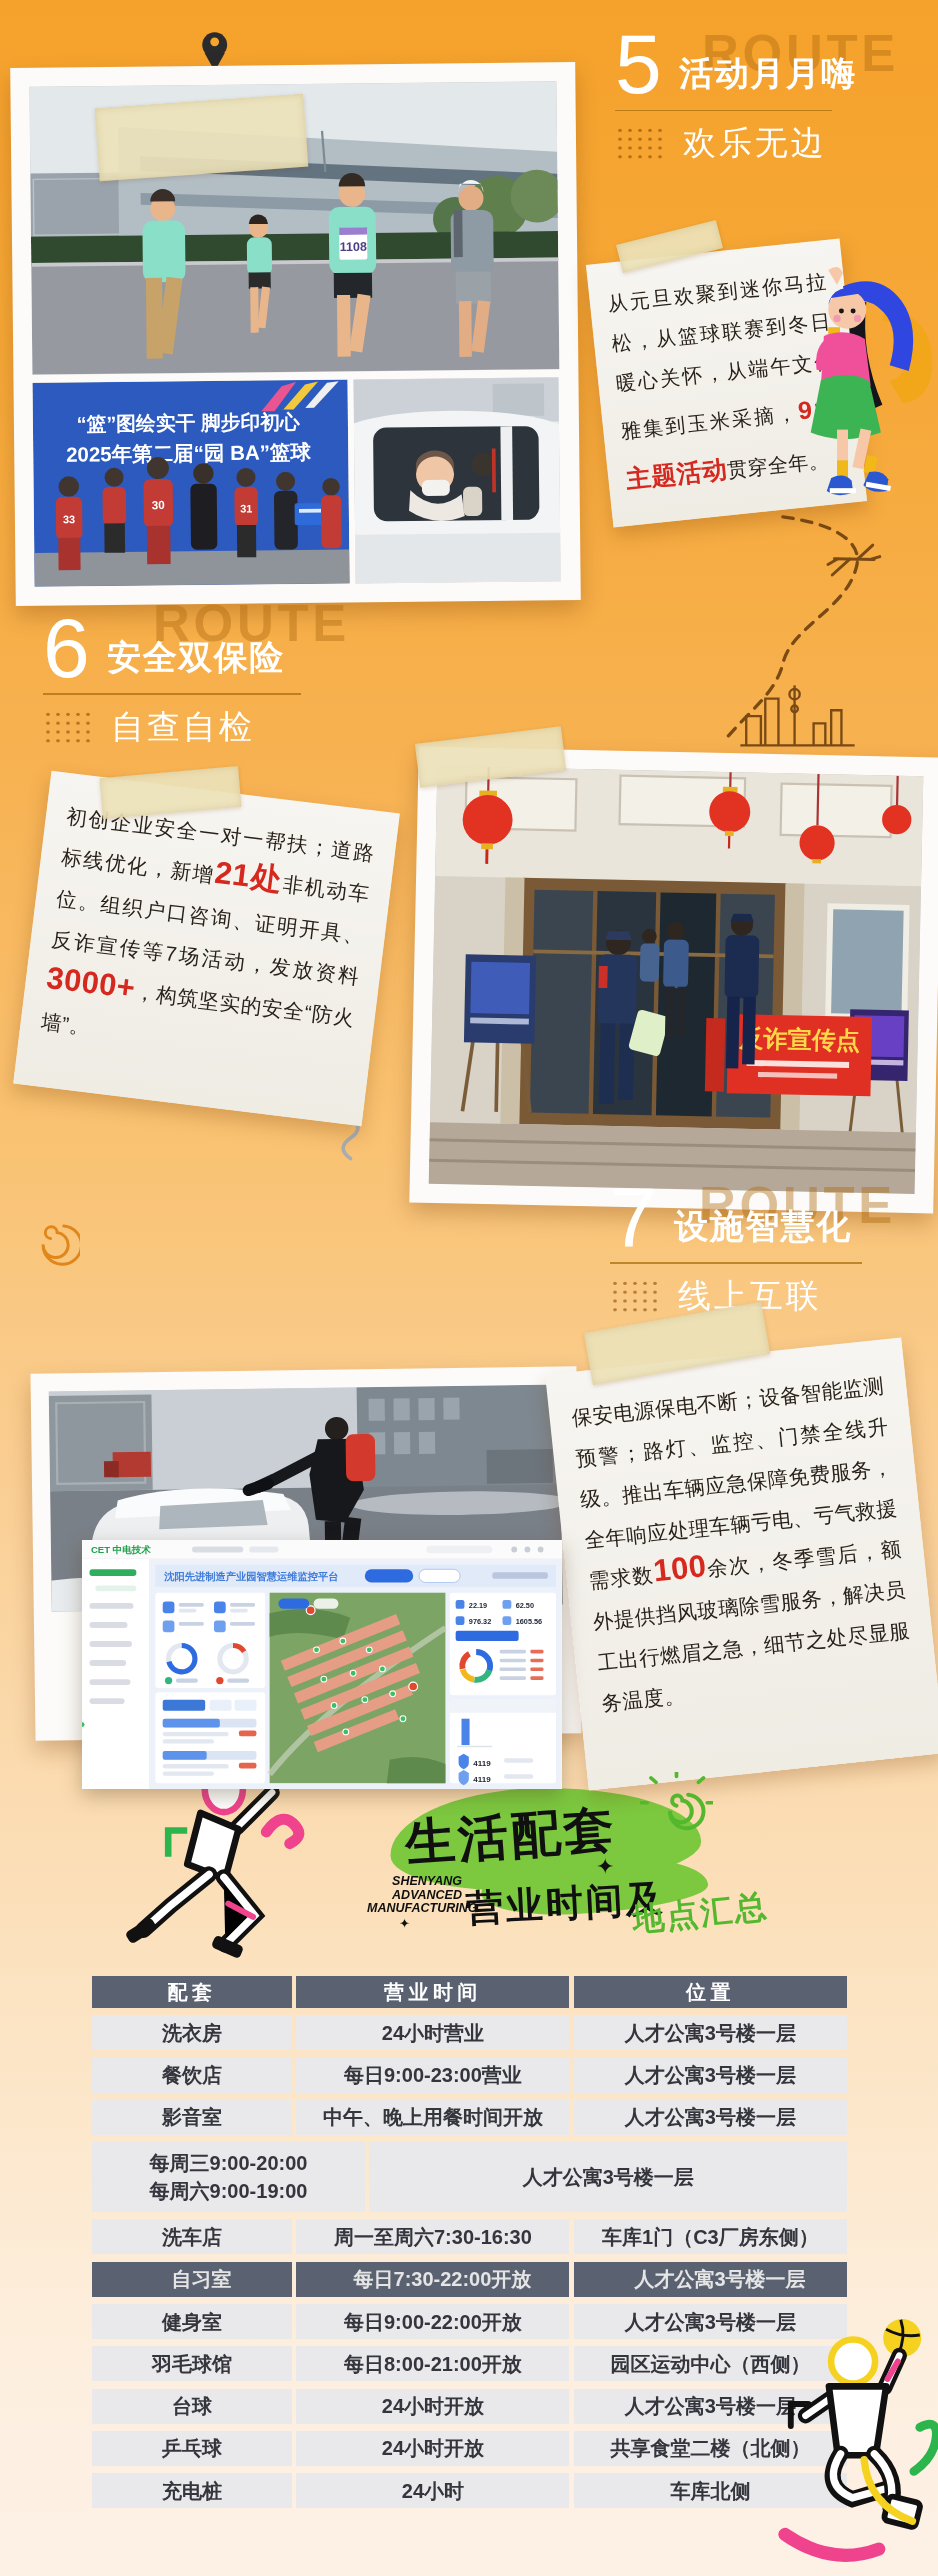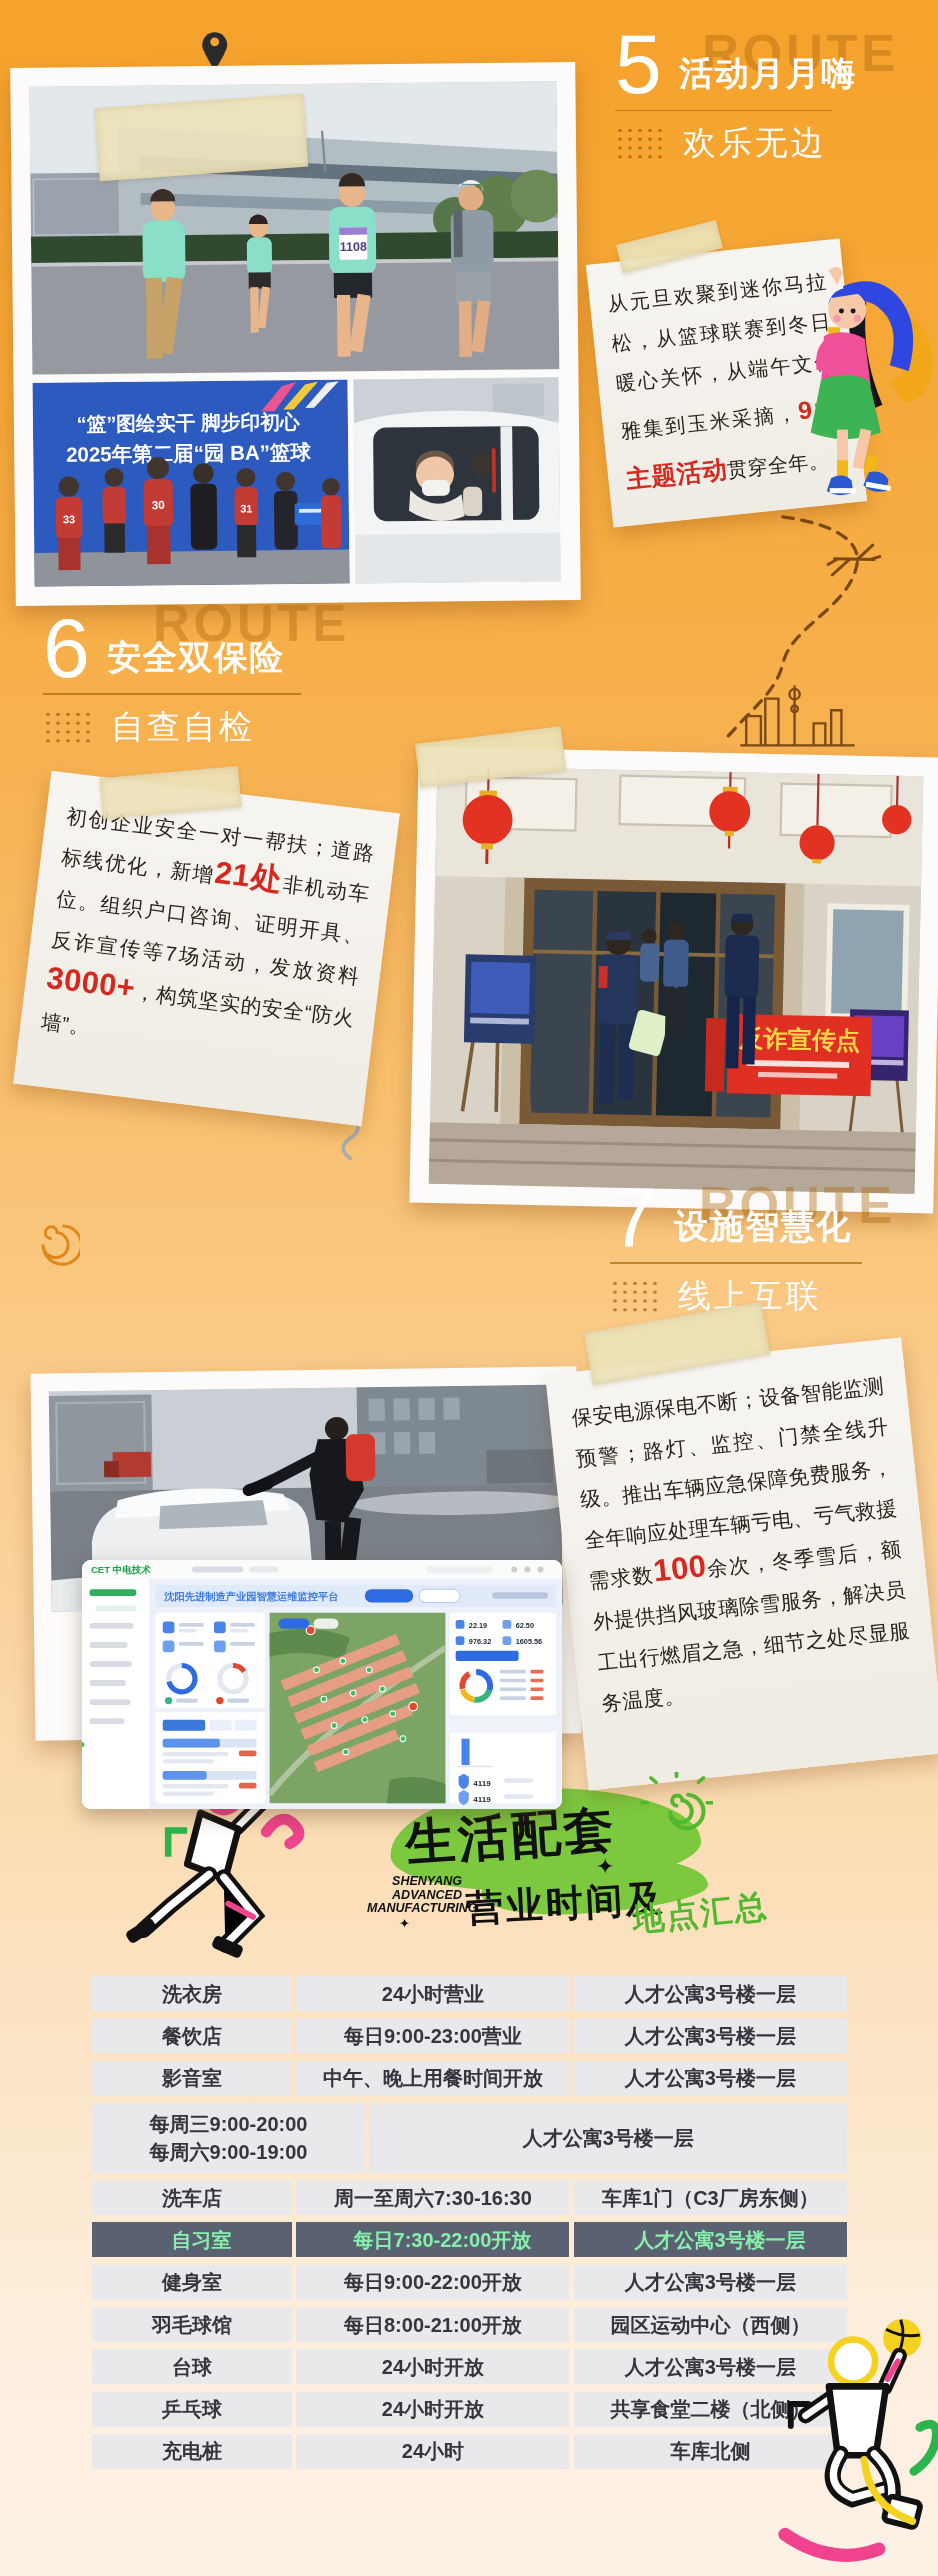--- a/index.html
+++ b/index.html
@@ -18,37 +18,37 @@
   .subtitle{font-size:33px;font-weight:400;letter-spacing:2.9px;}
   
   .paper{position:absolute;background:linear-gradient(180deg,#F7F5F1,#EFECE4);box-shadow:0 8.8px 19px rgba(110,50,0,.25);z-index:5;}
   .tape{position:absolute;background:rgba(236,226,186,.92);box-shadow:0 1.5px 4.4px rgba(110,55,0,.18), inset 0 0 7.3px rgba(160,130,60,.25);z-index:7;}
   .note-text{color:#29221a;font-size:20px;line-height:2.02;text-align:justify;letter-spacing:0.4px;}
   .em{color:#D5281F;font-weight:800;}
   .em.big{font-size:31px;line-height:1;}
   
   .polaroid{position:absolute;background:#FCFBF9;box-shadow:0 10.3px 22px rgba(110,50,0,.28);z-index:4;}
   .photo{position:relative;overflow:hidden;background:#ccc;}
-  .dash-win{position:absolute;background:#fff;border-radius:9px;box-shadow:0 7.3px 19px rgba(80,60,30,.35);z-index:6;overflow:hidden;margin-top:20px;}
+  .dash-win{position:absolute;background:#fff;border-radius:0;box-shadow:0 7.3px 19px rgba(80,60,30,.35);z-index:6;overflow:hidden;}
   
   .blob{position:absolute;background:#7CC83F;z-index:3;}
   .hand-black{position:absolute;color:#101010;font-weight:900;z-index:5;letter-spacing:2.9px;}
   .hand-green{position:absolute;color:#54B82F;font-weight:900;z-index:5;letter-spacing:2.2px;}
   .brand{position:absolute;color:#101010;font-weight:700;font-style:italic;font-size:12.5px;line-height:1.08;text-align:right;z-index:5;}
   .spark{position:absolute;color:#111;z-index:6;}
   
   #facility-table{position:absolute;left:92px;top:1976px;width:755px;z-index:5;}
   .t-row{display:flex;margin-bottom:7.3px;}
   .t-cell{background:#E9E9EB;display:flex;flex-direction:column;align-items:center;justify-content:center;
     min-height:35px;font-weight:800;font-size:20px;color:#34353d;text-align:center;line-height:1.4;padding:1.5px 2.9px;box-sizing:border-box;}
   .c1{width:200px;margin-right:4.4px;}
   .c2{width:273px;margin-right:4.4px;}
   .c3{flex:1;}
   .t-row.head .t-cell{background:#5A6170;color:#fff;min-height:32px;font-size:20px;letter-spacing:4.4px;}
-  .t-row.dark .t-cell{background:#5A6170;color:#86efac;padding-left:22px;}
+  .t-row.dark .t-cell{background:#5A6170;color:#e5e5e5;padding-left:22px;}
   .t-row.tall .t-cell{min-height:70px;}
   .doodle{position:absolute;z-index:2;}
 </style>
 </head>
 <body>
 
 <div id="canvas">
 
   <svg class="doodle" style="left:172px;top:11px;" width="125" height="132" viewBox="0 0 170 180">
     <path d="M62,78 C40,112 88,140 152,170" stroke="#3a3a3a" stroke-width="5" stroke-dasharray="15 12" fill="none" stroke-linecap="round"></path>
@@ -587,20 +587,25 @@
         <line x1="22" y1="14" x2="15" y2="8"></line>
         <line x1="80" y1="14" x2="87" y2="8"></line>
         <line x1="10" y1="42" x2="2" y2="42"></line>
         <line x1="92" y1="42" x2="100" y2="42"></line>
       </g>
   </svg>
   <div class="spark" style="left:596px;top:1854px;font-size:22px;">✦</div>
   <div class="spark" style="left:399px;top:1916px;font-size:13.2px;">✦</div>
 
   <div id="facility-table">
+    <div class="t-row head">
+      <div class="t-cell c1">配套</div>
+      <div class="t-cell c2">营业时间</div>
+      <div class="t-cell c3">位置</div>
+    </div>
 
   <div class="t-row">
         <div class="t-cell c1">洗衣房</div>
         <div class="t-cell c2">
           <div>24小时营业</div>
         </div>
         <div class="t-cell c3">人才公寓3号楼一层</div>
       </div>
       <div class="t-row">
         <div class="t-cell c1">餐饮店</div>

